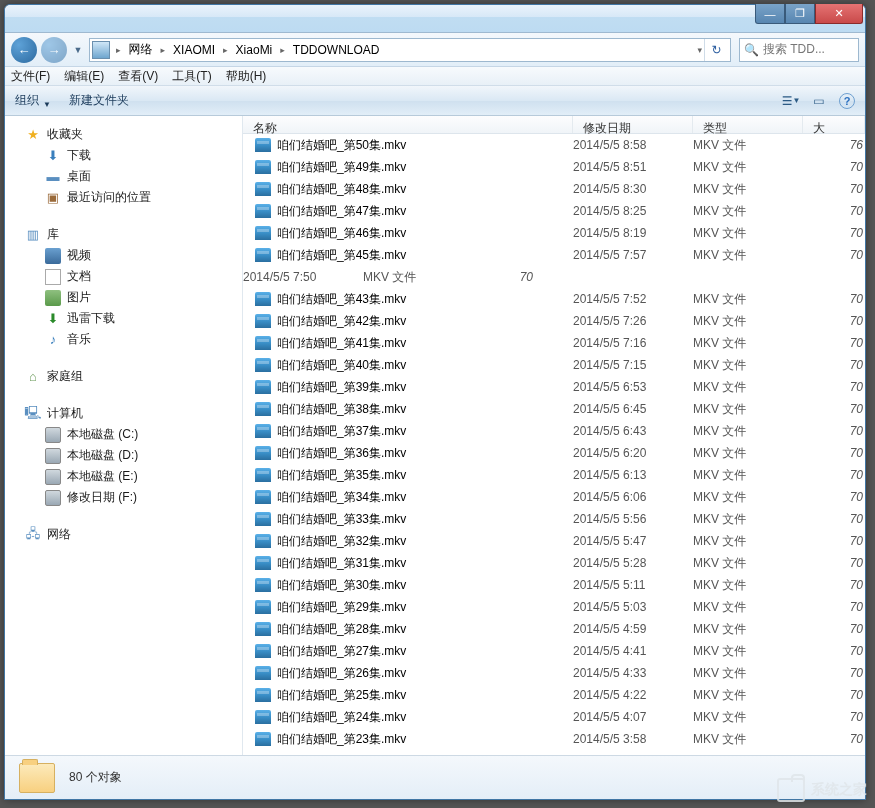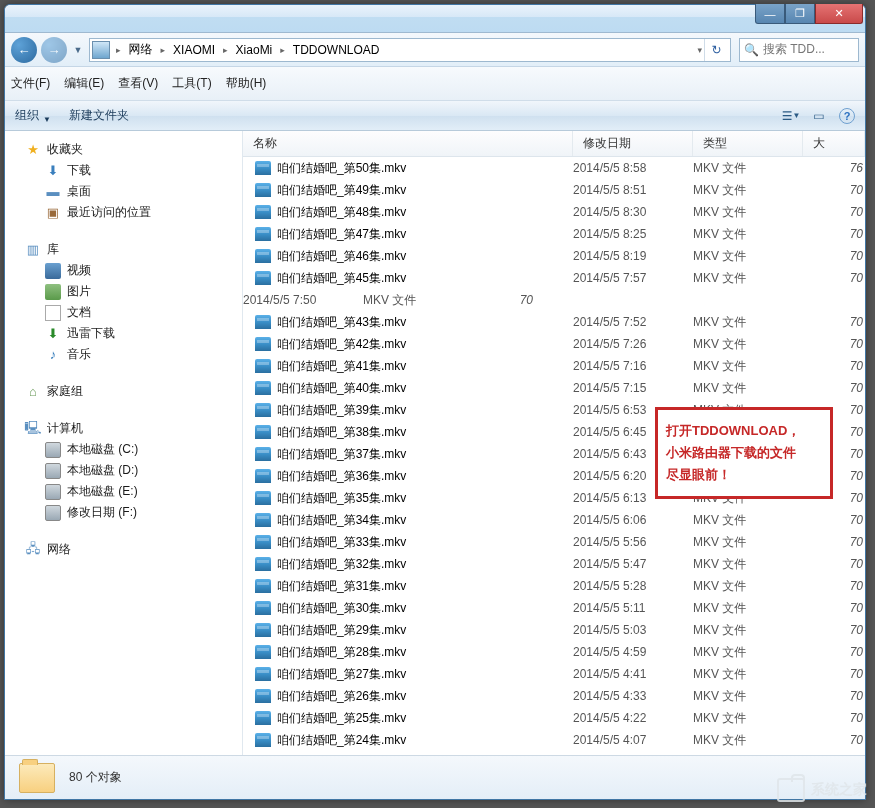--- a/index.html
+++ b/index.html
@@ -14,21 +14,21 @@
 .nav { height: 34px; background: linear-gradient(to bottom,#f4f8fc,#e2eef8); border-bottom: 1px solid #c5d6e6; display: flex; align-items: center; padding: 0 6px; gap: 4px; }
 .nav-arrow { width: 26px; height: 26px; border-radius: 50%; background: radial-gradient(circle at 30% 30%, #5ea2d8, #2c6aa0); display: flex; align-items: center; justify-content: center; color: #fff; font-size: 13px; }
 .nav-arrow.disabled { opacity: .55; }
 .nav-dd { width: 14px; display:flex; align-items:center; justify-content:center; color:#4a6a8a; font-size:9px; }
 .addr { flex: 1; height: 24px; background: #fff; border: 1px solid #9db8cf; display: flex; align-items: center; padding: 0 2px; font-size: 12px; }
 .addr .pc-icon { width: 18px; height: 18px; background: linear-gradient(#cfe6f7,#6fa6cf); border:1px solid #6a8fae; margin-right:4px; }
 .crumb { padding: 0 6px; }
 .crumb-sep { color: #666; font-size: 9px; padding: 0 2px; }
 .addr-ref { width: 24px; display:flex; align-items:center; justify-content:center; color:#2c5ea0; border-left:1px solid #cfdce8; height:100%;}
 .search { width: 120px; height: 24px; background: #fff; border: 1px solid #9db8cf; margin-left: 4px; display:flex; align-items:center; padding:0 4px; color:#777; font-size:12px; gap:4px;}
-.menubar { height: 34px; background: linear-gradient(#f7fafd,#e8f0f7); border-bottom: 1px solid #d0dde9; display: flex; align-items: center; padding: 0 6px; font-size: 12px; color: #222; }
+.menubar { height: 19px; background: linear-gradient(#f7fafd,#e8f0f7); border-bottom: 1px solid #d0dde9; display: flex; align-items: center; padding: 0 6px; font-size: 12px; color: #222; }
 .menubar span { margin-right: 14px; }
 .toolbar { height: 30px; background: linear-gradient(to bottom,#f1f6fb,#dae8f4 50%,#cfe0ef 51%,#e2eef8); border-bottom:1px solid #b7cada; display:flex; align-items:center; padding:0 10px; font-size:12px; color:#1a3a5a; justify-content:space-between;}
 .toolbar-left { display:flex; gap:18px; align-items:center;}
 .tb-item { display:flex; align-items:flex-end; gap:4px;}
 .tb-dd { font-size:8px; }
 .toolbar-right { display:flex; gap:12px; align-items:center; color:#2b5a84;}
 .tb-icon { width:16px; height:16px; display:flex; align-items:center; justify-content:center;}
 .body { flex:1; display:flex; overflow:hidden; background:#fff;}
 .sidebar { width: 238px; background: #fff; border-right: 1px solid #e0e8ef; padding: 8px 0; font-size: 12px; overflow-y:auto;}
 .sb-group { margin-bottom: 16px;}
@@ -43,21 +43,21 @@
 .ico-vid { background:linear-gradient(#6aa0d0,#3a6a9a); border-radius:2px;}
 .ico-pic { background:linear-gradient(#8fc080,#5a9a4a); border-radius:2px;}
 .ico-doc { background:#fff; border:1px solid #aaa;}
 .ico-xl { color:#2a8a2a;}
 .ico-mus { color:#3a7fbd;}
 .ico-home { color:#6a9a5a;}
 .ico-pc { color:#5a8fc0;}
 .ico-drive { background:linear-gradient(#d0d8de,#9aa8b4); border-radius:2px; border:1px solid #888;}
 .ico-net { color:#5a8fc0;}
 .content { flex:1; display:flex; flex-direction:column; position:relative;}
-.cols { height: 26px; background: linear-gradient(#fdfdfe,#f0f4f8); border-bottom:1px solid #dde5ec; display:flex; font-size:12px; color:#333;}
+.cols { height: 18px; background: linear-gradient(#fdfdfe,#f0f4f8); border-bottom:1px solid #dde5ec; display:flex; font-size:12px; color:#333;}
 .col { padding: 4px 10px; border-right:1px solid #e4eaef;}
 .col-name { width: 330px;}
 .col-date { width: 120px;}
 .col-type { width: 110px;}
 .col-size { flex:1;}
 .filelist { flex:1; overflow-y: scroll; overflow-x: scroll; font-size:12px;}
 .row { display:flex; align-items:center; height:22px; white-space:nowrap;}
 .row .cell-name { width: 330px; padding-left: 12px; display:flex; align-items:center; gap:6px;}
 .row .cell-date { width: 120px; color:#555;}
 .row .cell-type { width: 110px; color:#555;}
@@ -162,26 +162,26 @@
       <div class="sb-group">
         <div class="sb-head">
             <span class="ico ico-lib">▥</span>
             <span>库</span>
           </div>
         <div class="sb-item">
             <span class="ico ico-vid"></span>
             <span>视频</span>
           </div>
         <div class="sb-item">
+            <span class="ico ico-doc"></span>
+            <span>文档</span>
+          </div>
+        <div class="sb-item">
             <span class="ico ico-pic"></span>
             <span>图片</span>
-          </div>
-        <div class="sb-item">
-            <span class="ico ico-doc"></span>
-            <span>文档</span>
           </div>
         <div class="sb-item">
             <span class="ico ico-xl">⬇</span>
             <span>迅雷下载</span>
           </div>
         <div class="sb-item">
             <span class="ico ico-mus">♪</span>
             <span>音乐</span>
           </div>
       </div>
@@ -472,25 +472,20 @@
             <div class="cell-name">
               <span class="file-ico"></span>
               <span>咱们结婚吧_第23集.mkv</span>
             </div>
             <div class="cell-date">2014/5/5 3:58</div>
             <div class="cell-type">MKV 文件</div>
             <div class="cell-size">70</div>
           </div>
         </div>
 
-      <div class="callout">
-        <div>打开TDDOWNLOAD，</div>
-        <div>小米路由器下载的文件</div>
-        <div>尽显眼前！</div>
-      </div>
     </div>
   </div>
 
   <div class="status">
     <div class="folder-ico"></div>
     <span>80 个对象</span>
   </div>
 
 </div>
 

